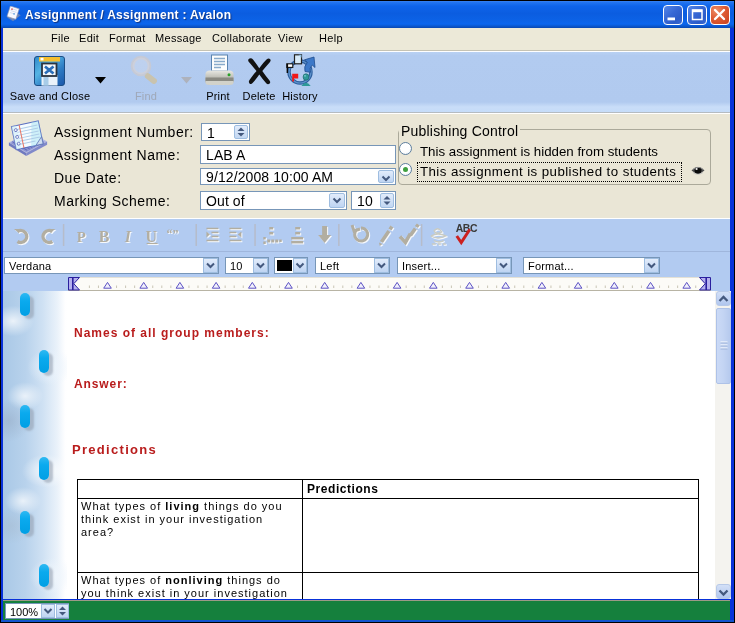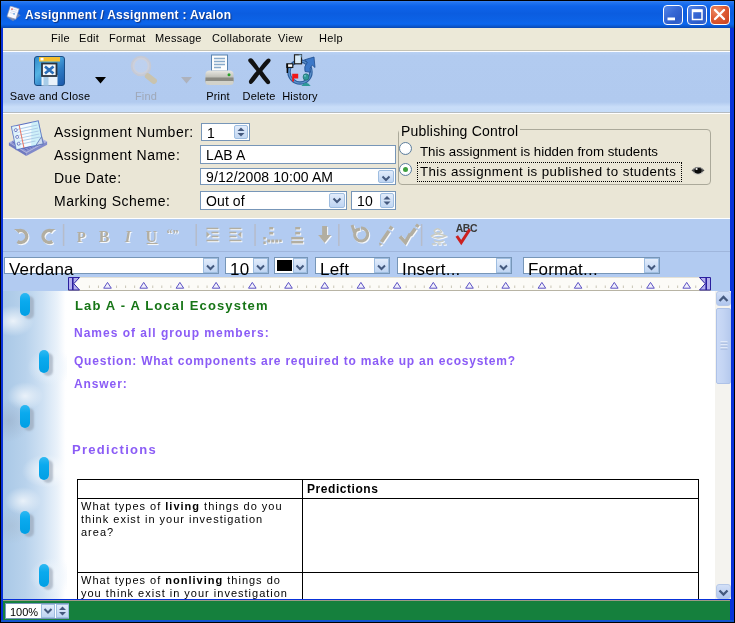--- a/index.html
+++ b/index.html
@@ -43,21 +43,21 @@
 #fieldset { position:absolute; left:398px; top:129px; width:313px; height:56px; border:1px solid #ABA99A; border-radius:4px; }
 #legend { position:absolute; left:399px; top:123px; font-size:14px; background:#EAE6D6; padding:0 2px; letter-spacing:0.2px; }
 .radio { position:absolute; width:13px; height:13px; border-radius:50%; border:1px solid #5E7F9E; background:radial-gradient(circle at 40% 35%, #FFFFFF 55%, #DCE8F2 100%); }
 .rlabel { position:absolute; font-size:13.3px; letter-spacing:0px; white-space:nowrap; }
 
 
 #toolbar2 { position:absolute; left:3px; top:219px; width:727px; height:32px; background:#B2CBF1; }
 
 
 #comborow { position:absolute; left:3px; top:251px; width:727px; height:25px; background:#B2CBF1; border-top:1px solid #9FB6DC; }
-.combo2 { position:absolute; top:257px; height:17px; background:#fff; border:1px solid #7796B8; font-size:17px; }
+.combo2 { position:absolute; top:257px; height:17px; background:#fff; border:1px solid #7796B8; font-size:11px; }
 .combo2 .cv { position:absolute; left:4px; top:2px; letter-spacing:0.2px; }
 .cbtn2 { position:absolute; right:0; top:0; width:15px; height:15px; background:linear-gradient(180deg,#E2ECFB 0%,#BED4F2 100%); border:1px solid #9EBDE0; }
 
 
 #rulerband { position:absolute; left:3px; top:276px; width:727px; height:15px; background:#B2CBF1; }
 #ruler { position:absolute; left:68px; top:277px; width:643px; height:14px; background:#FCFBF7; border-top:1px solid #E4E1D6; border-bottom:1px solid #B8B4A4; }
 
 
 #content { position:absolute; left:3px; top:291px; width:712px; height:308px; background:#fff; overflow:hidden; }
 #strip { position:absolute; left:0; top:0; width:64px; height:308px;
@@ -67,21 +67,21 @@
     radial-gradient(ellipse 30px 30px at 6px 130px, rgba(150,170,195,0.5) 0%, rgba(150,170,195,0) 70%),
     radial-gradient(ellipse 36px 24px at 44px 180px, rgba(255,255,255,0.8) 0%, rgba(255,255,255,0) 70%),
     radial-gradient(ellipse 30px 26px at 8px 235px, rgba(165,185,205,0.45) 0%, rgba(165,185,205,0) 70%),
     radial-gradient(ellipse 34px 26px at 50px 285px, rgba(240,246,252,0.9) 0%, rgba(240,246,252,0) 70%),
     radial-gradient(ellipse 26px 20px at 22px 105px, rgba(255,255,255,0.7) 0%, rgba(255,255,255,0) 70%),
     radial-gradient(ellipse 26px 20px at 20px 210px, rgba(255,255,255,0.7) 0%, rgba(255,255,255,0) 70%),
     linear-gradient(90deg,#A9C8E6 0%,#B8D2EC 35%,#CFE1F3 62%,#EAF2FA 85%,#FEFEFF 97%,#FFFFFF 100%); }
 .pill { position:absolute; width:10px; height:23px; border-radius:5px;
   background:linear-gradient(180deg,#2FB9F2 0%,#0AAAEE 35%,#019FE4 100%);
   box-shadow:4px 3px 2px rgba(148,160,176,0.6); }
-.ct { position:absolute; color:#8b5cf6; font-weight:bold; white-space:nowrap; }
+.ct { position:absolute; color:#b91c1c; font-weight:bold; white-space:nowrap; }
 
 
 #dtable { position:absolute; left:74px; top:188px; }
  
 
 #vscroll { position:absolute; left:715px; top:291px; width:16px; height:308px; background:#F4F3EF; border-right:1px solid #EDF2F8; }
 .sbtn { position:absolute; left:716px; width:15px; height:15px; border:1px solid #B7C9E8; border-radius:3px;
   background:linear-gradient(180deg,#D3E0F7 0%,#C3D4F3 50%,#B0C6EE 100%); }
 #sthumb { position:absolute; left:716px; top:308px; width:15px; height:76px; border:1px solid #AEC2E8; border-radius:2px;
   background:linear-gradient(90deg,#CBDAF6 0%,#C3D4F3 50%,#B6CAEE 100%); }
@@ -465,23 +465,21 @@
   </svg>
 
 <div id="content">
   <div id="strip"></div>
   <div class="pill" style="left:17px;top:2px"></div>
   <div class="pill" style="left:36px;top:59px"></div>
   <div class="pill" style="left:17px;top:114px"></div>
   <div class="pill" style="left:36px;top:166px"></div>
   <div class="pill" style="left:17px;top:220px"></div>
   <div class="pill" style="left:36px;top:273px"></div>
-  <div class="ct" style="left:72px;top:7px;font-size:13px;letter-spacing:1.15px;color:#177517">Lab A - A Local Ecosystem</div>
   <div class="ct" style="left:71px;top:35px;font-size:12px;letter-spacing:1.0px">Names of all group members:</div>
-  <div class="ct" style="left:71px;top:63px;font-size:12px;letter-spacing:0.78px">Question: What components are required to make up an ecosystem?</div>
   <div class="ct" style="left:71px;top:86px;font-size:12px;letter-spacing:0.9px">Answer:</div>
   <div class="ct" style="left:69px;top:151px;font-size:13px;letter-spacing:1.3px">Predictions</div>
   <table id="dtable" style="border-collapse:collapse;width:622px" cellspacing="0">
     <tbody>
         <tr style="height:19px">
       <td style="border:1px solid #000;width:225px"></td>
       <td style="border:1px solid #000;font-size:12px;font-weight:bold;letter-spacing:0.55px;padding-left:4px">Predictions</td>
     </tr>
     <tr style="height:74px">
       <td style="border:1px solid #000;vertical-align:top;font-size:11px;letter-spacing:1.0px;padding:1px 2px 0 3px;line-height:13px">What types of <b>living</b> things do you<br>think exist in your investigation<br>area?</td>

